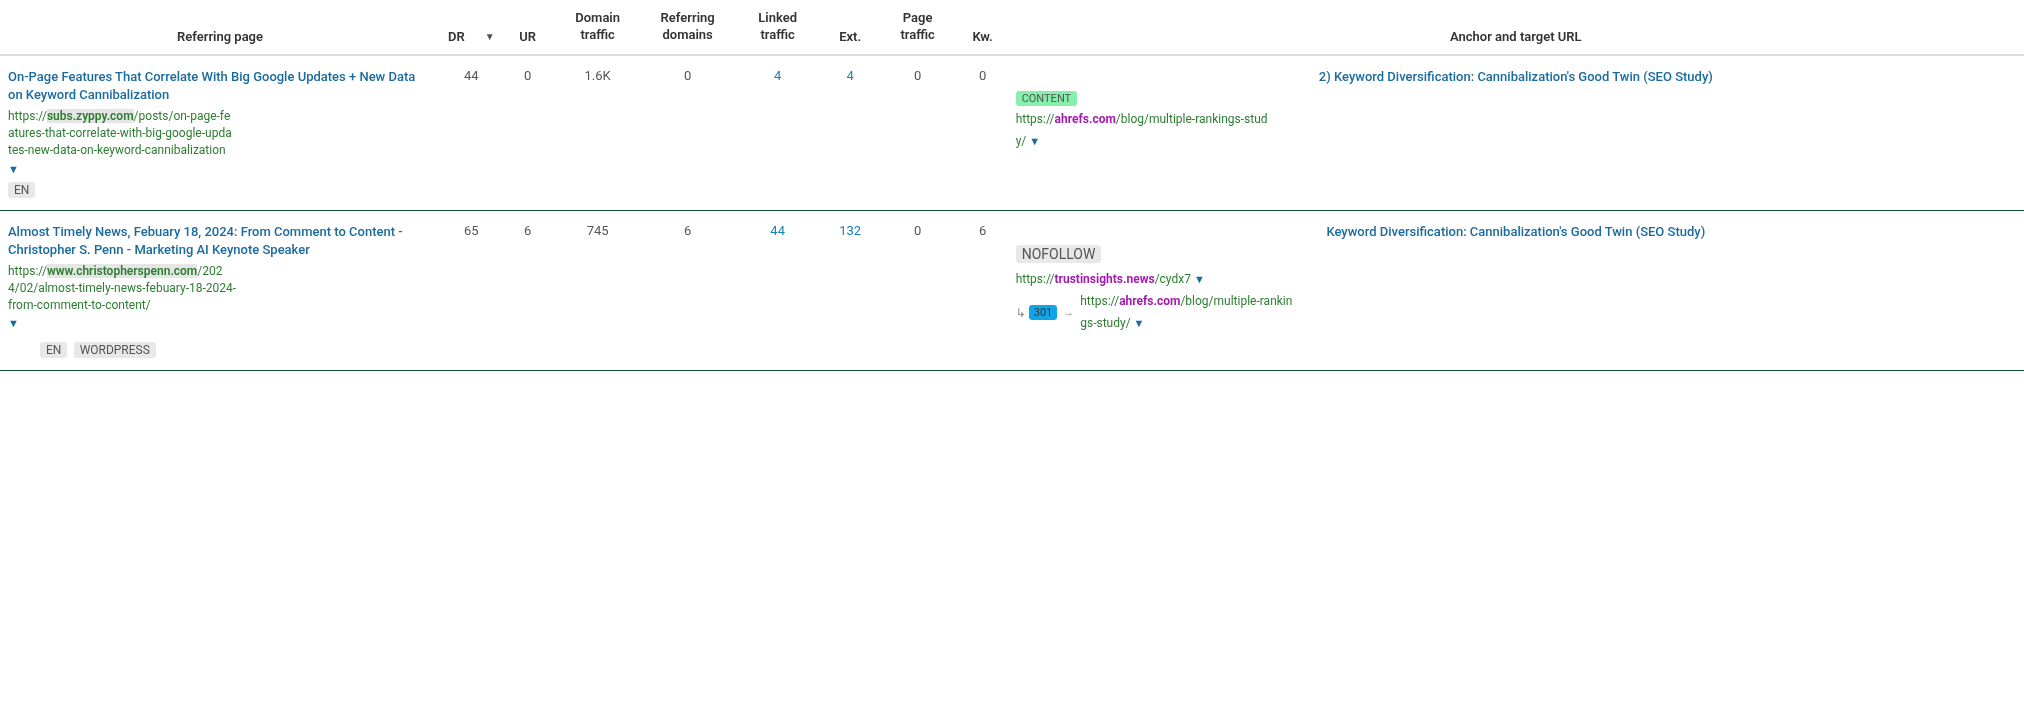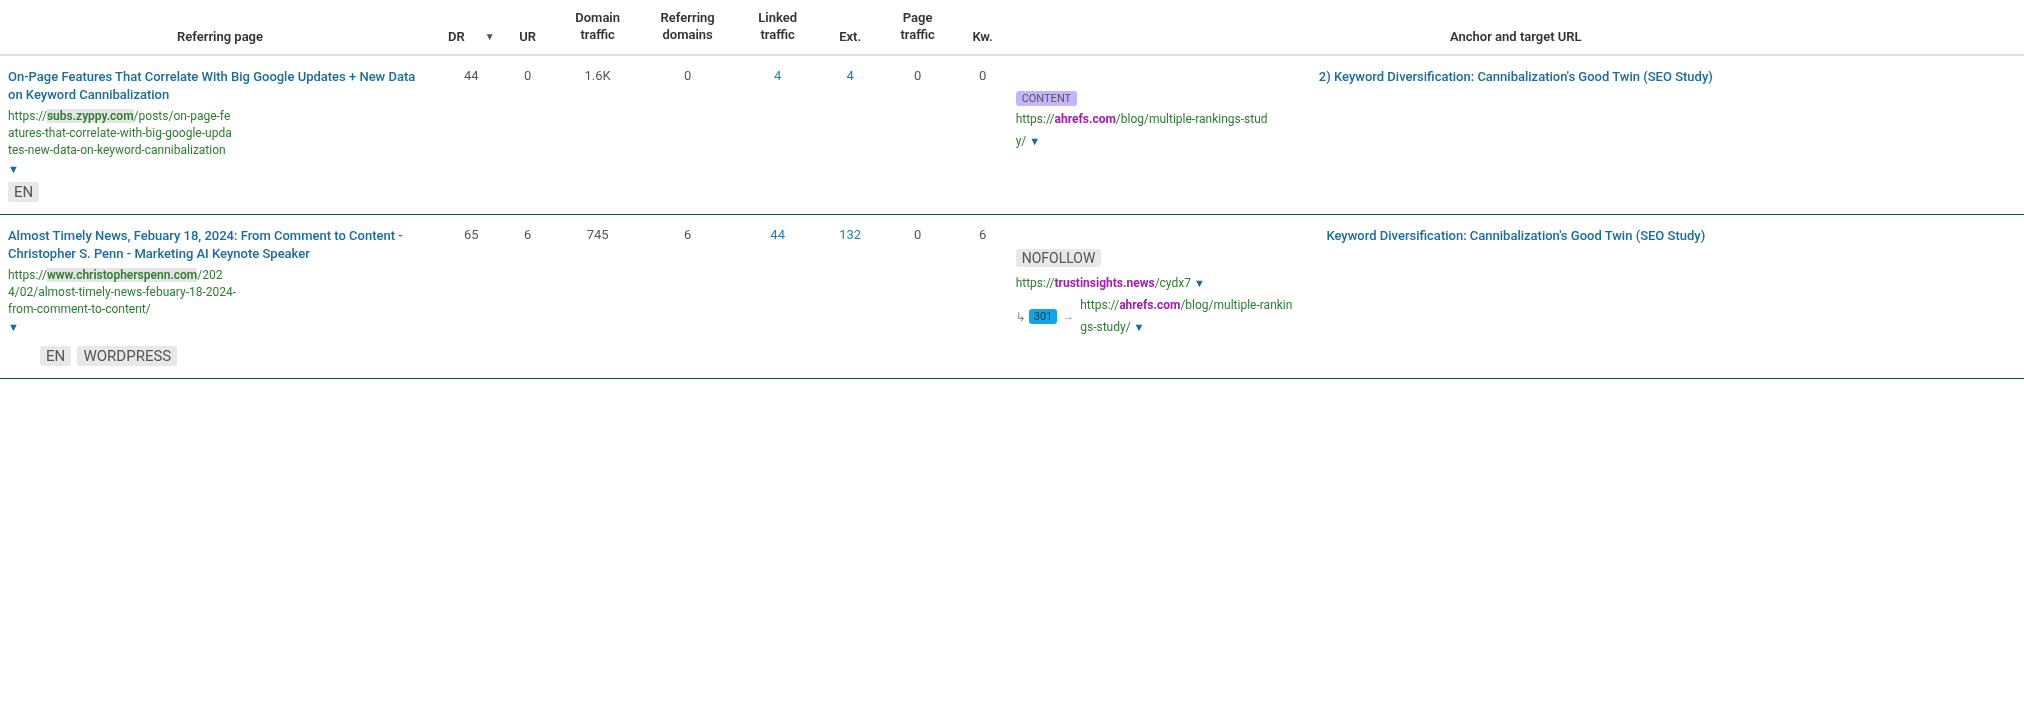--- a/index.html
+++ b/index.html
@@ -86,21 +86,21 @@
     }
     .domain-highlight {
       background-color: #e5e5e5;
       font-weight: 600;
       color: #2e7d32;
     }
     .lang-tag {
       display: inline-block;
       background: #e8e8e8;
       color: #555;
-      font-size: 15px;
+      font-size: 12px;
       padding: 1px 6px;
       border-radius: 3px;
       margin-top: 6px;
       margin-right: 3px;
     }
     .dropdown-arrow {
       color: #1a6b9e;
       font-size: 11px;
       cursor: pointer;
       display: inline-block;
@@ -108,21 +108,21 @@
     }
     .anchor-title {
       color: #1a6b9e;
       font-weight: 500;
       line-height: 1.4;
       margin-bottom: 4px;
       text-align: center;
     }
     .content-badge {
       display: inline-block;
-      background: #c4b5fd;
+      background: #86efac;
       color: #555;
       font-size: 11px;
       padding: 1px 6px;
       border-radius: 3px;
       margin-bottom: 4px;
     }
     .nofollow-badge {
       display: inline-block;
       background: #e8e8e8;
       color: #555;

